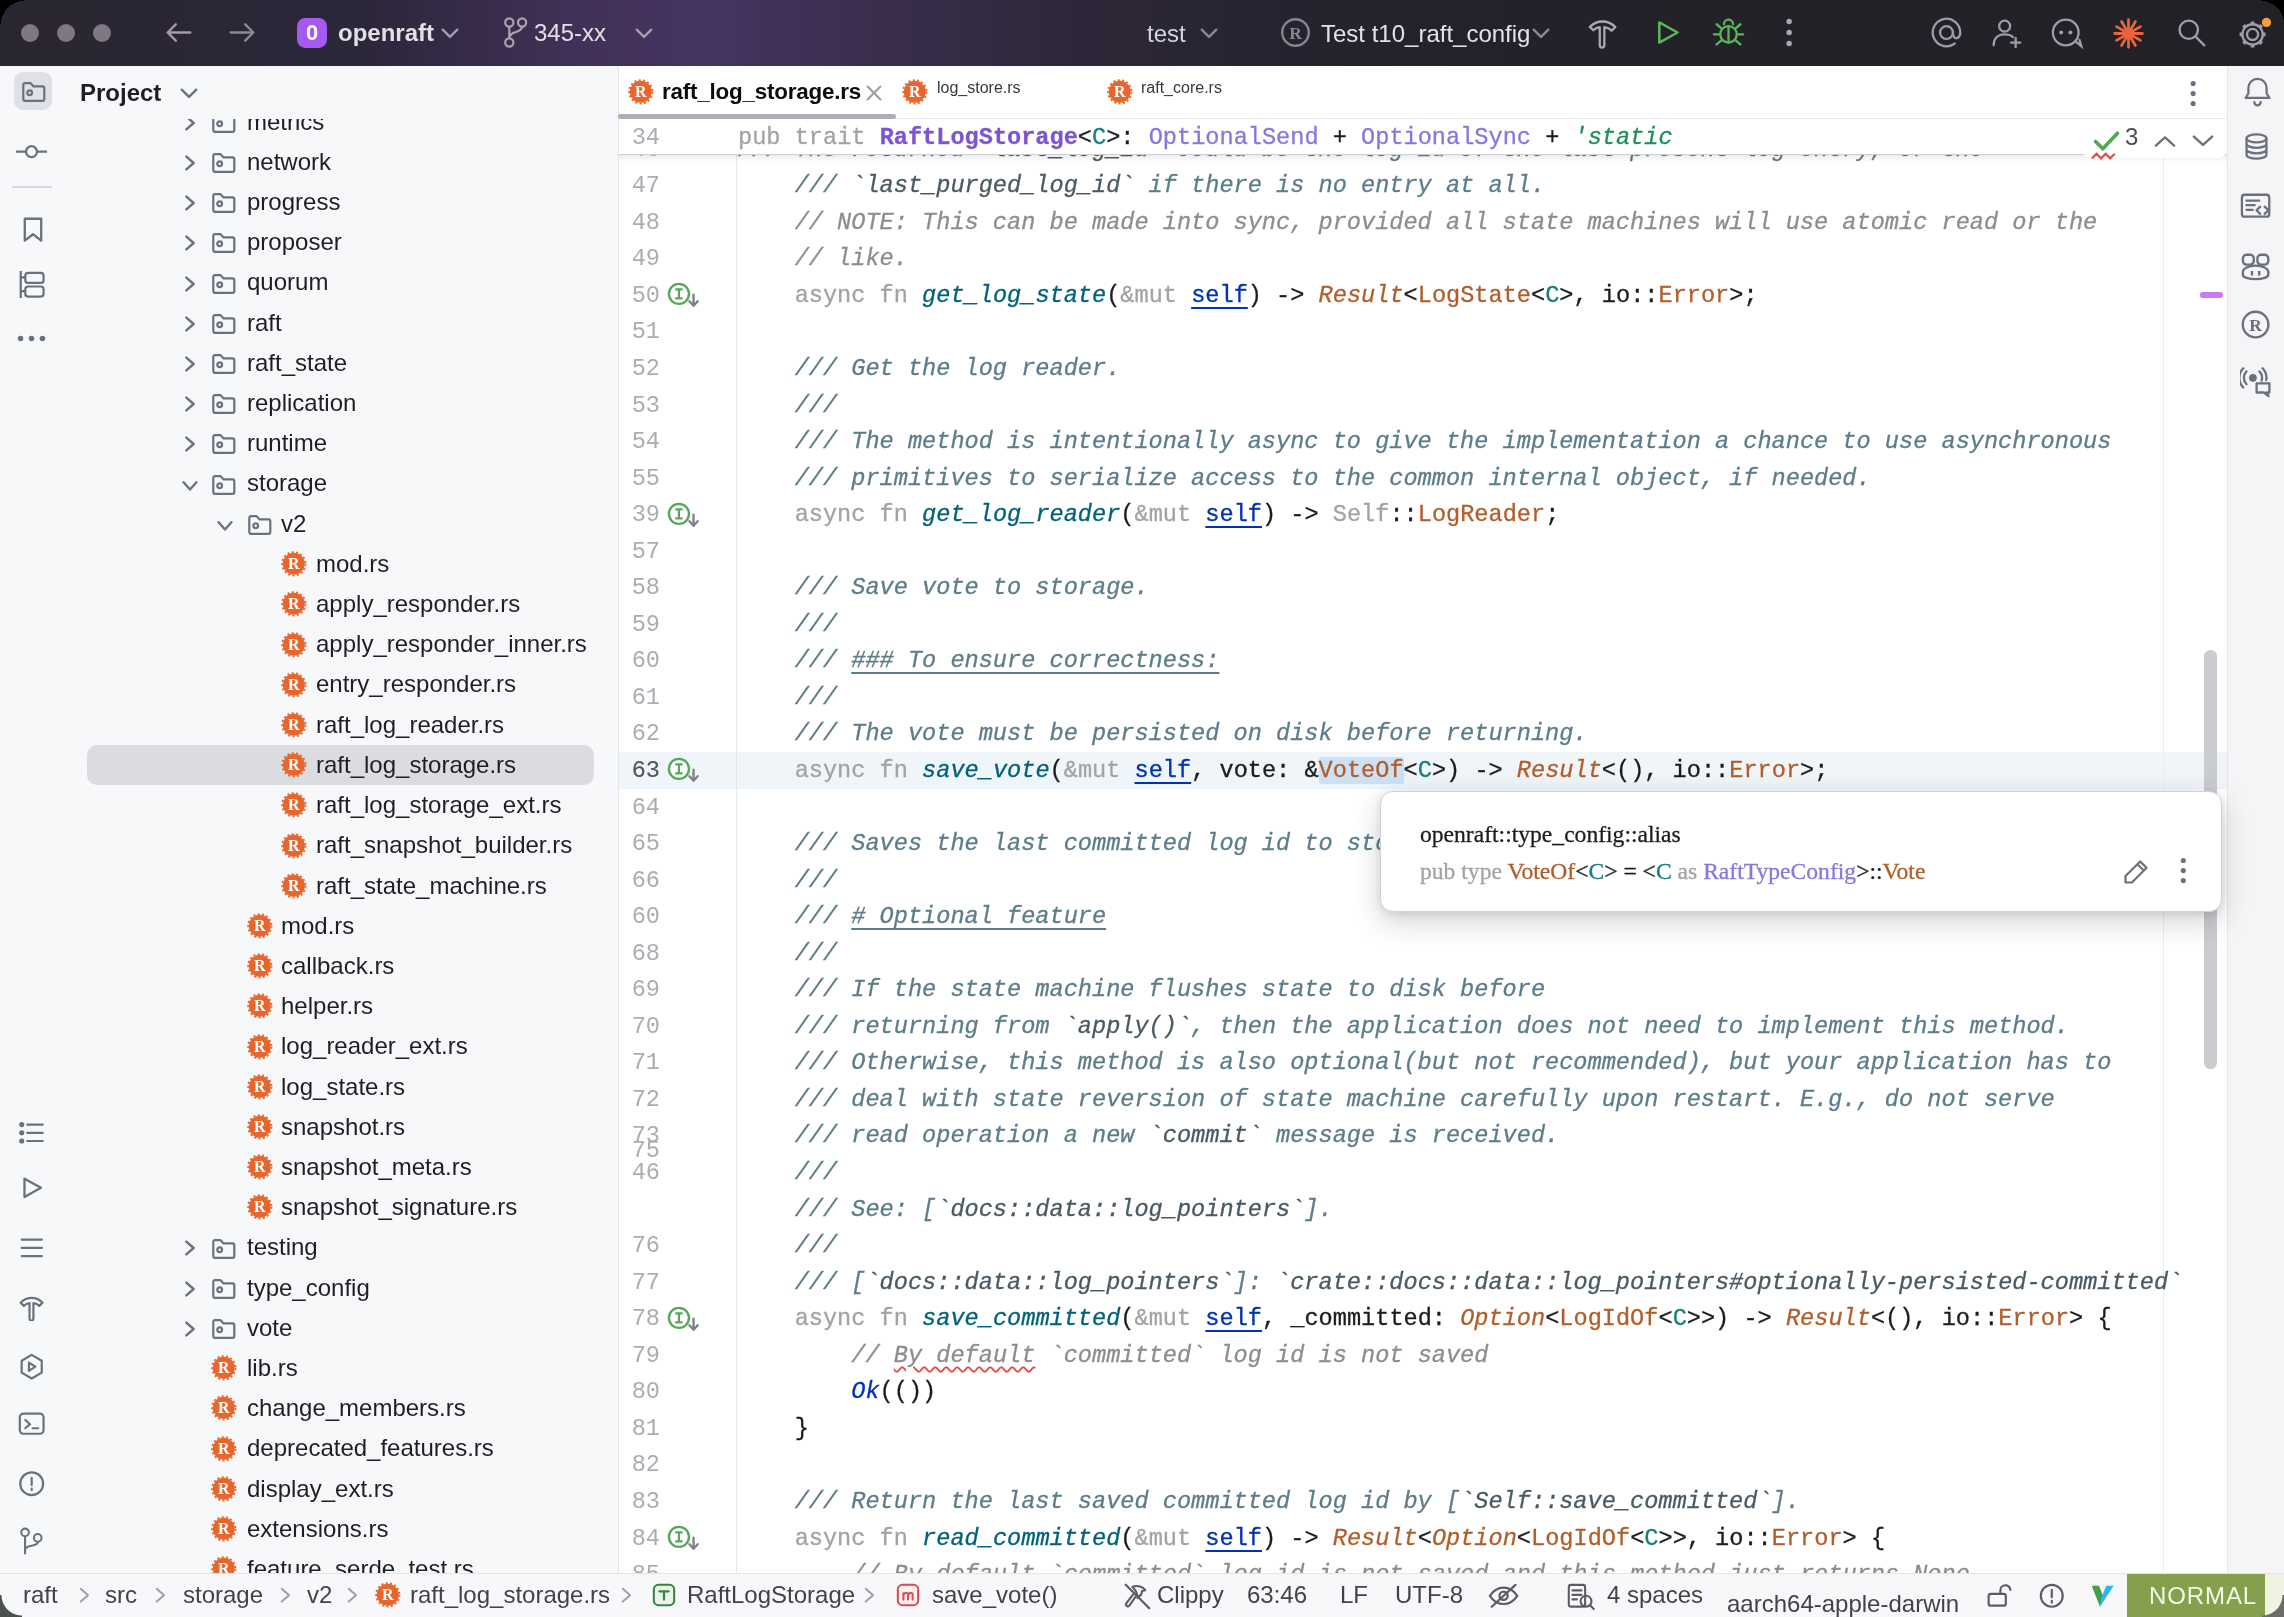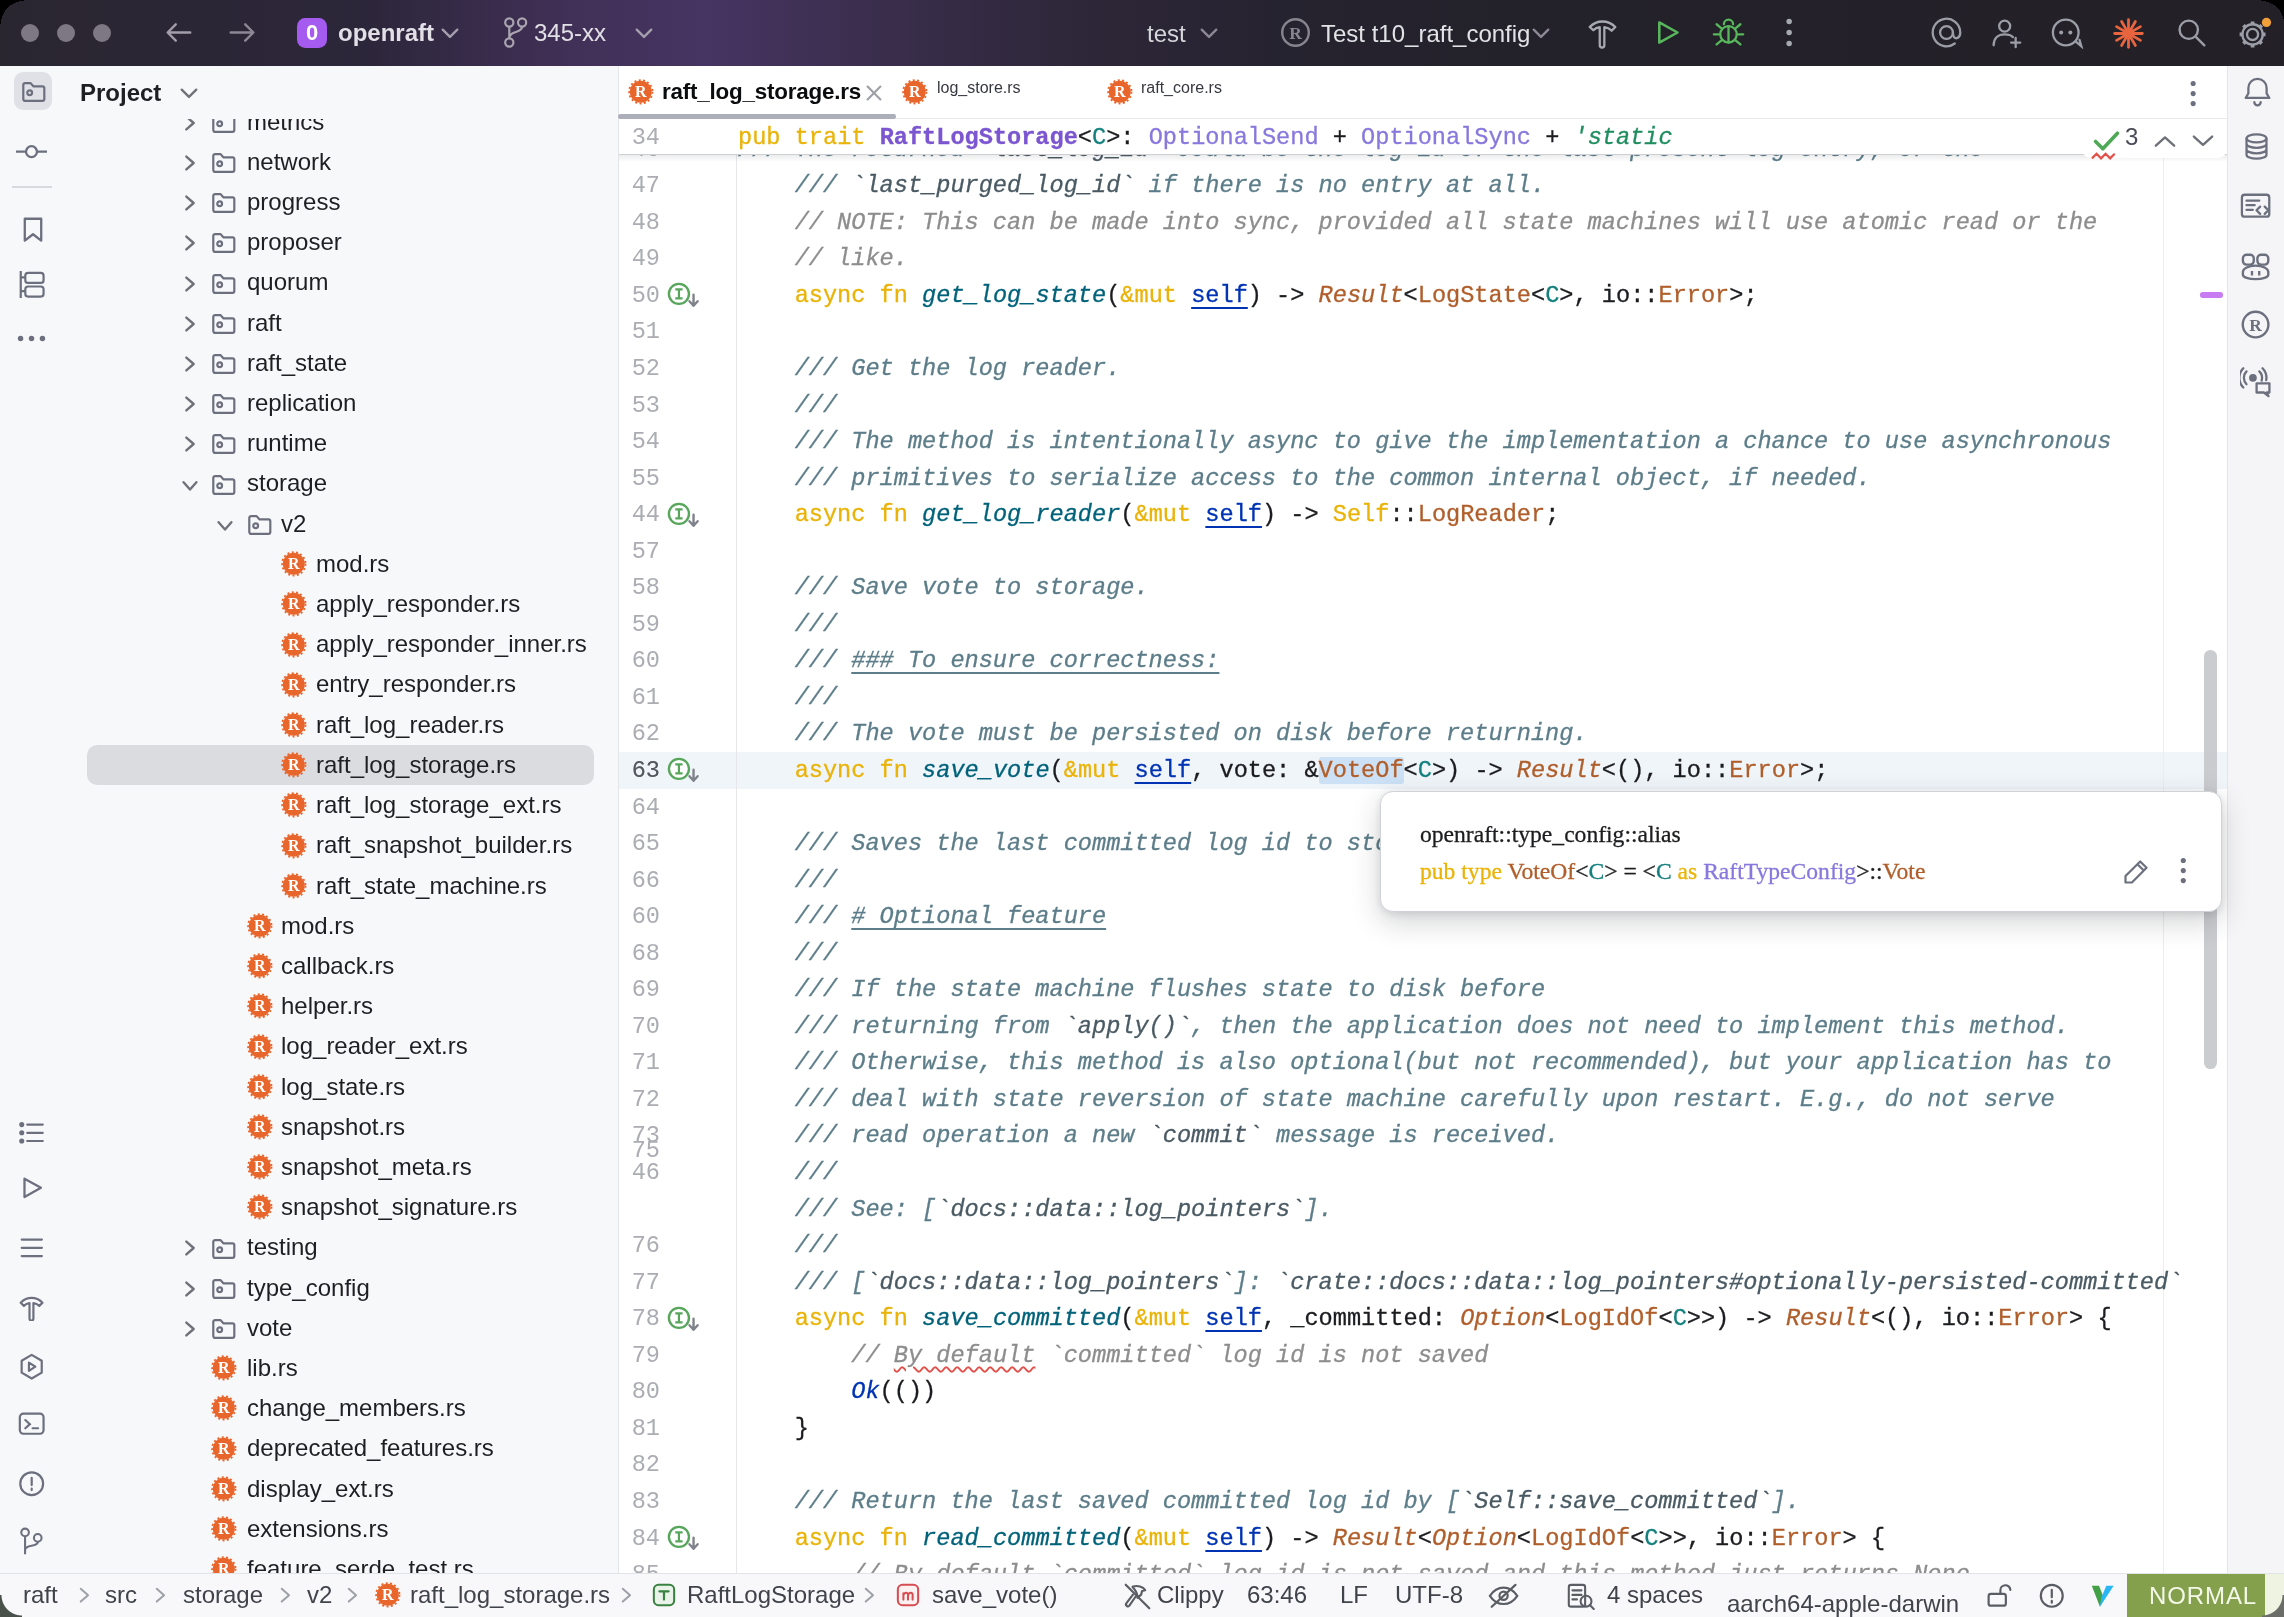--- a/index.html
+++ b/index.html
@@ -20,21 +20,21 @@
 .trow{position:absolute;height:40px;line-height:40px;font-size:24px;color:#1e1f22;white-space:pre}
 .tsel{position:absolute;left:87px;width:507px;height:40px;background:#dbdce0;border-radius:10px}
 
 .tabtxt{font-size:16px;color:#36383f}
 .tabact{font-size:22.4px;color:#0b0c0e;font-weight:600;letter-spacing:-0.2px}
 
 .cl,.ln{position:absolute;height:37px;line-height:37px;font-family:"Liberation Mono",monospace;
  font-size:23.6px;white-space:pre;color:#1b1c1f}
 .cl{left:738px;-webkit-text-stroke:0.3px currentColor}
 .ln{left:548px;width:112px;text-align:right;color:#abadb3}
-.kw{color:#eab308}
+.kw{color:#a3a3a3}
 .fn{color:#00627a;font-style:italic}
 .doc{color:#5c7d89;font-style:italic}
 .dc{color:#4a5a63;font-style:italic}
 .cm{color:#8d8d8d;font-style:italic}
 .st{color:#b05e2a}
 .sti{color:#b05e2a;font-style:italic}
 .tp{color:#13807e}
 .lf{color:#1f8e5f;font-style:italic}
 .pu{color:#8878dd}
 .pd{color:#7c56d0;font-weight:bold}
@@ -515,21 +515,21 @@
 <div class="ln" style="top:313px">51</div>
 <div class="cl" style="top:350px">    <span class="doc">/// Get the log reader.</span></div>
 <div class="ln" style="top:350px">52</div>
 <div class="cl" style="top:387px">    <span class="doc">///</span></div>
 <div class="ln" style="top:387px">53</div>
 <div class="cl" style="top:423px">    <span class="doc">/// The method is intentionally async to give the implementation a chance to use asynchronous</span></div>
 <div class="ln" style="top:423px">54</div>
 <div class="cl" style="top:460px">    <span class="doc">/// primitives to serialize access to the common internal object, if needed.</span></div>
 <div class="ln" style="top:460px">55</div>
 <div class="cl" style="top:496px">    <span class="kw">async</span> <span class="kw">fn</span> <span class="fn">get_log_reader</span>(<span class="kw">&amp;mut</span> <span class="sf">self</span>) -&gt; <span class="kw">Self</span>::<span class="st">LogReader</span>;</div>
-<div class="ln" style="top:496px">44</div>
+<div class="ln" style="top:496px">39</div>
 <div class="cl" style="top:533px"></div>
 <div class="ln" style="top:533px">57</div>
 <div class="cl" style="top:569px">    <span class="doc">/// Save vote to storage.</span></div>
 <div class="ln" style="top:569px">58</div>
 <div class="cl" style="top:606px">    <span class="doc">///</span></div>
 <div class="ln" style="top:606px">59</div>
 <div class="cl" style="top:642px">    <span class="doc">/// </span><span class="doc mh">### To ensure correctness:</span></div>
 <div class="ln" style="top:642px">60</div>
 <div class="cl" style="top:679px">    <span class="doc">///</span></div>
 <div class="ln" style="top:679px">61</div>

